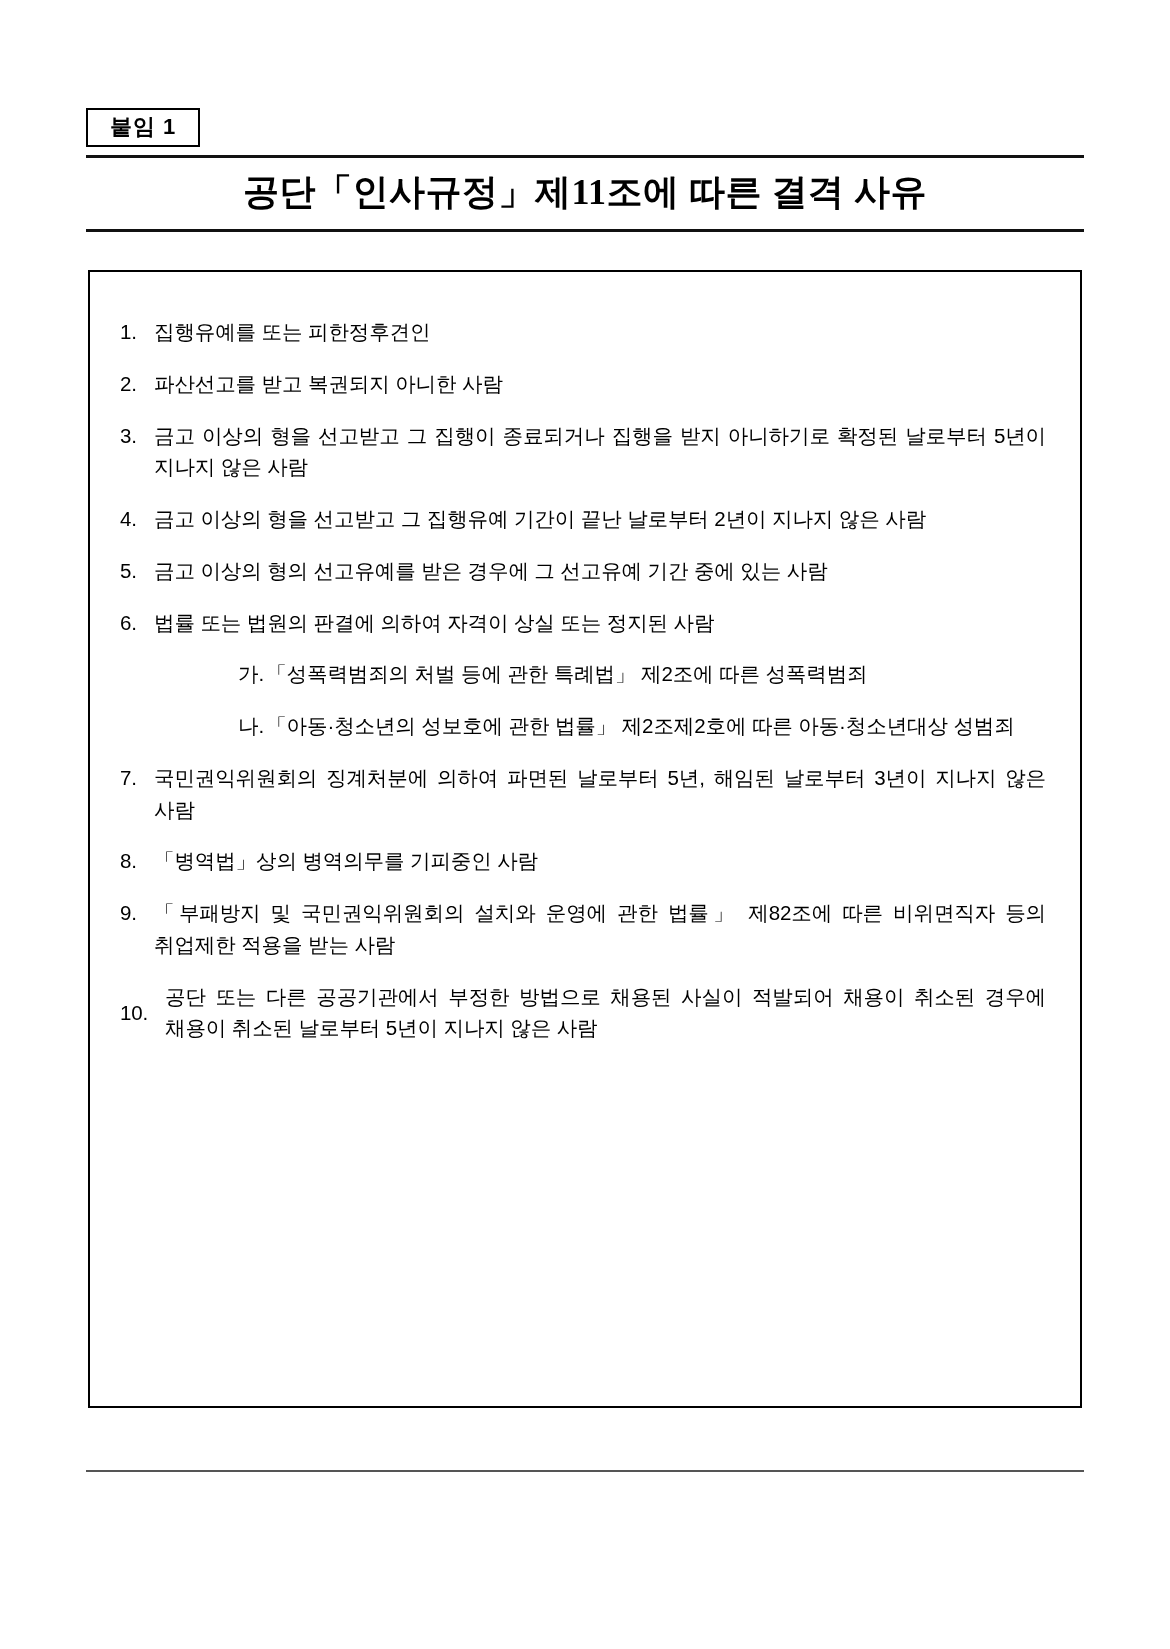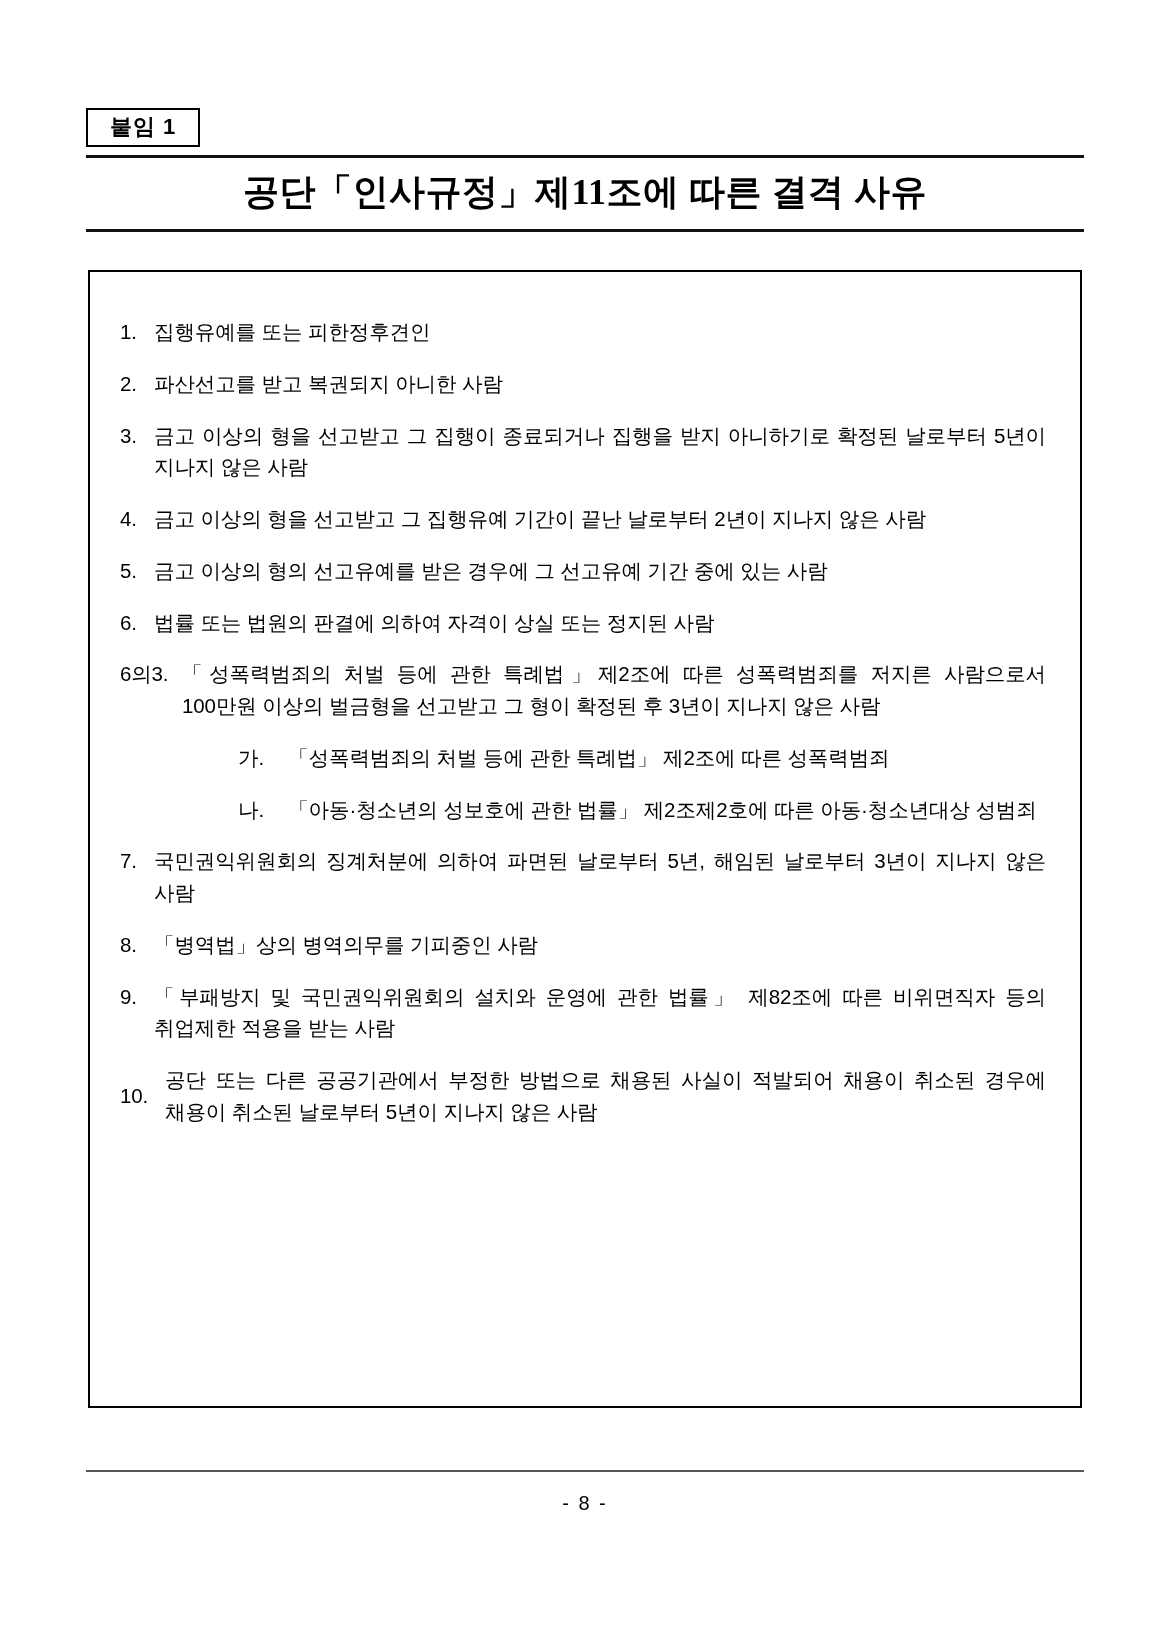--- a/index.html
+++ b/index.html
@@ -8,21 +8,21 @@
     padding: 0;
     background: #ffffff;
   }
   body {
     font-family: "Liberation Sans", "DejaVu Sans", sans-serif;
     color: #000000;
   }
   .page {
     position: relative;
     width: 1170px;
-    height: 1649px;
+    height: 1472px;
     margin: 0 auto;
     background: #ffffff;
     box-sizing: border-box;
     padding: 0;
     overflow: hidden;
     border-radius: 26px;
   }
 
   
   .attach-wrap {
@@ -115,21 +115,20 @@
   }
   .subclause .sub-num {
     flex: 0 0 auto;
     white-space: nowrap;
     padding-right: 2px;
   }
   .subclause .sub-body {
     flex: 1 1 auto;
     word-break: keep-all;
     letter-spacing: -0.1px;
-    margin-left: 22px;
   }
 
   
   .footer-rule {
     position: absolute;
     left: 86px;
     top: 1470px;
     width: 998px;
     border-top: 2px solid #555555;
   }
@@ -184,24 +183,20 @@
       <span class="num w-narrow">5.</span>
       <span class="body">금고 이상의 형의 선고유예를 받은 경우에 그 선고유예 기간 중에 있는 사람</span>
     </div>
 
     <div class="clause">
       <span class="num w-narrow">6.</span>
       <span class="body">법률 또는 법원의 판결에 의하여 자격이 상실 또는 정지된 사람</span>
     </div>
 
 
-    <div class="clause">
-      <span class="num w-wide">6의3.</span>
-      <span class="body">「성폭력범죄의 처벌 등에 관한 특례법」제2조에 따른 성폭력범죄를 저지른 사람으로서 100만원 이상의 벌금형을 선고받고 그 형이 확정된 후 3년이 지나지 않은 사람</span>
-    </div>
 
 
     <div class="subclause">
       <span class="sub-num">가.</span>
       <span class="sub-body">「성폭력범죄의 처벌 등에 관한 특례법」 제2조에 따른 성폭력범죄</span>
     </div>
 
     <div class="subclause">
       <span class="sub-num">나.</span>
       <span class="sub-body">「아동·청소년의 성보호에 관한 법률」 제2조제2호에 따른 아동·청소년대상 성범죄</span>

